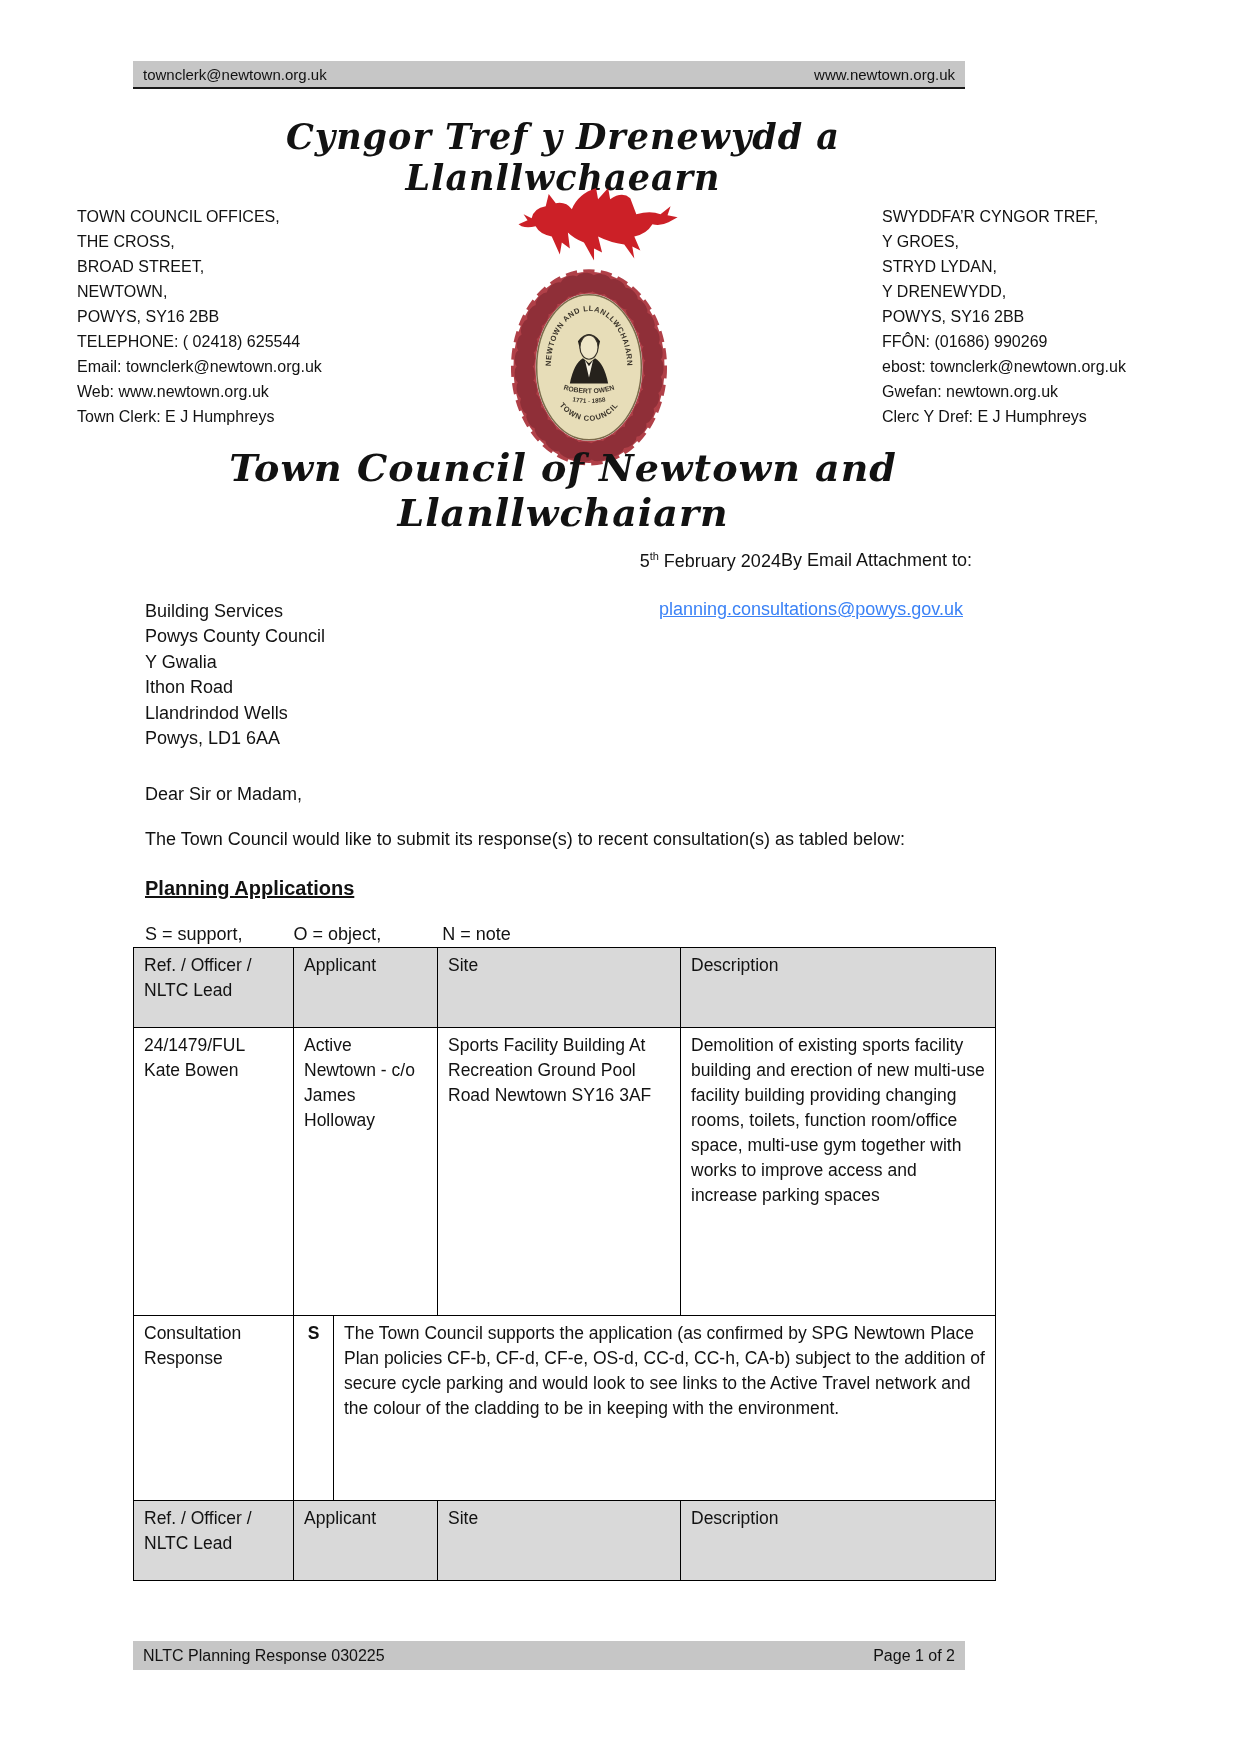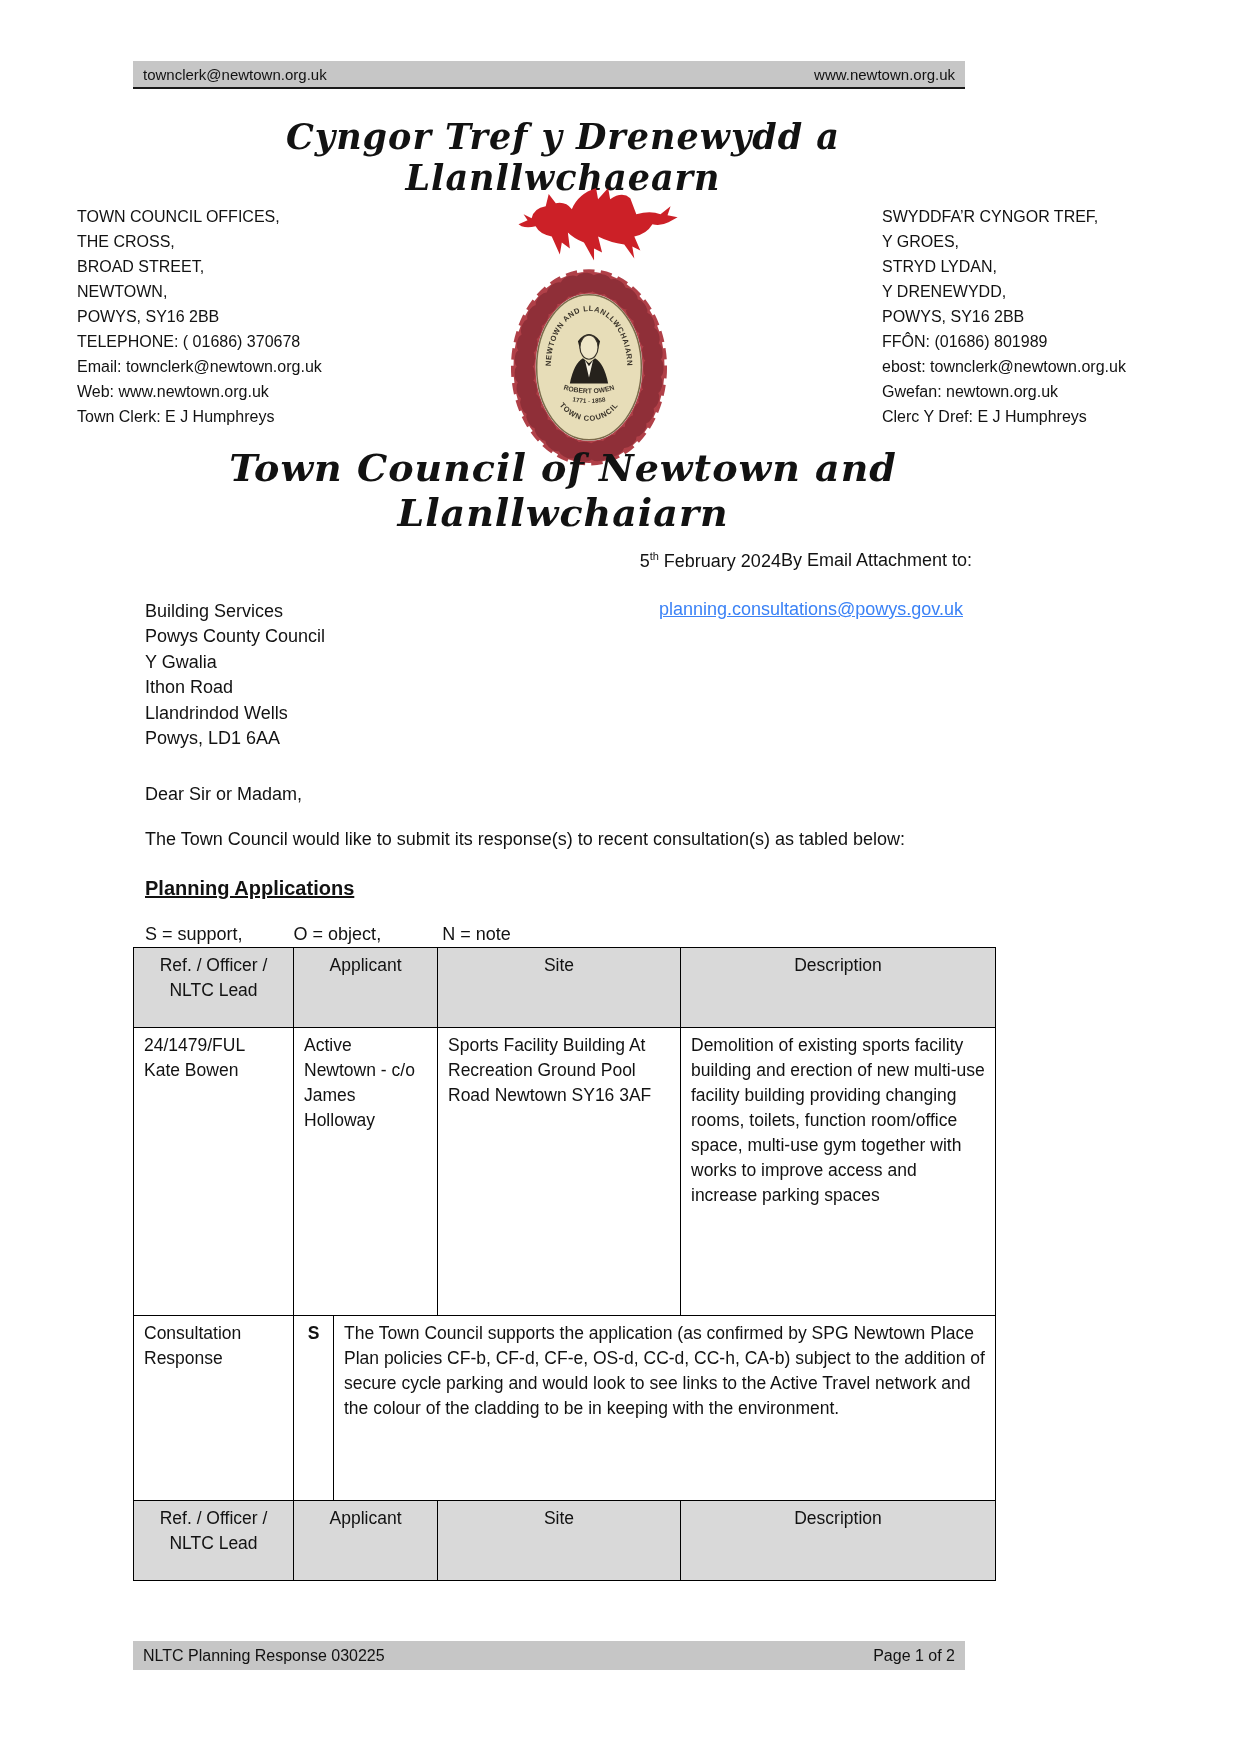--- a/index.html
+++ b/index.html
@@ -46,21 +46,21 @@
     font-weight:bold; text-decoration:underline;text-align:right;
   }
   .keyline { position:absolute; left:145px; top:924px; font-size:18px; }
   .keyline span.k1 { margin-right:46px; }
   .keyline span.k2 { margin-right:56px; }
   table.resp {
     position:absolute; left:133px; top:947px; width:862px;
     border-collapse:collapse; table-layout:fixed; font-size:17.5px;
   }
   table.resp td { border:1.5px solid #000; padding:5px 10px; vertical-align:top; line-height:25px; }
-  td.hdr { background:#d9d9d9;text-align:center; }
+  td.hdr { background:#d9d9d9; }
   td.code { text-align:center; font-weight:bold; vertical-align:middle; }
   td.mid { vertical-align:middle; }
   .footerbar {
     position:absolute; left:133px; top:1641px; width:832px; height:29px;
     background:#c6c6c6; display:flex; justify-content:space-between;
     align-items:center; padding:0 10px; font-size:16px;
   }
 </style>
 </head>
 <body>
@@ -71,33 +71,33 @@
 </div>
 
 <div class="welsh-title">Cyngor Tref y Drenewydd a Llanllwchaearn</div>
 
 <div class="addr addr-en">
   <div>TOWN COUNCIL OFFICES,</div>
   <div>THE CROSS,</div>
   <div>BROAD STREET,</div>
   <div>NEWTOWN,</div>
   <div>POWYS, SY16 2BB</div>
-  <div>TELEPHONE: ( 01686) 370678</div>
+  <div>TELEPHONE: ( 02418) 625544</div>
   <div>Email: townclerk@newtown.org.uk</div>
   <div>Web: www.newtown.org.uk</div>
   <div>Town Clerk: E J Humphreys</div>
 </div>
 
 <div class="addr addr-cy">
   <div>SWYDDFA’R CYNGOR TREF,</div>
   <div>Y GROES,</div>
   <div>STRYD LYDAN,</div>
   <div>Y DRENEWYDD,</div>
   <div>POWYS, SY16 2BB</div>
-  <div>FFÔN: (01686) 801989</div>
+  <div>FFÔN: (01686) 990269</div>
   <div>ebost: townclerk@newtown.org.uk</div>
   <div>Gwefan: newtown.org.uk</div>
   <div>Clerc Y Dref: E J Humphreys</div>
 </div>
 
 <div class="logo">
   <svg width="222" height="292" viewBox="0 0 210 290" xmlns="http://www.w3.org/2000/svg">
 
     <path fill="#cc2027" d="M 35,48 L 44,44 L 40,38 L 48,42 Q 50,32 62,30 L 65,18 L 72,27 Q 82,25 88,33
          Q 94,18 112,12 L 114,23 L 124,12 L 126,23 Q 138,15 146,22 L 152,38

